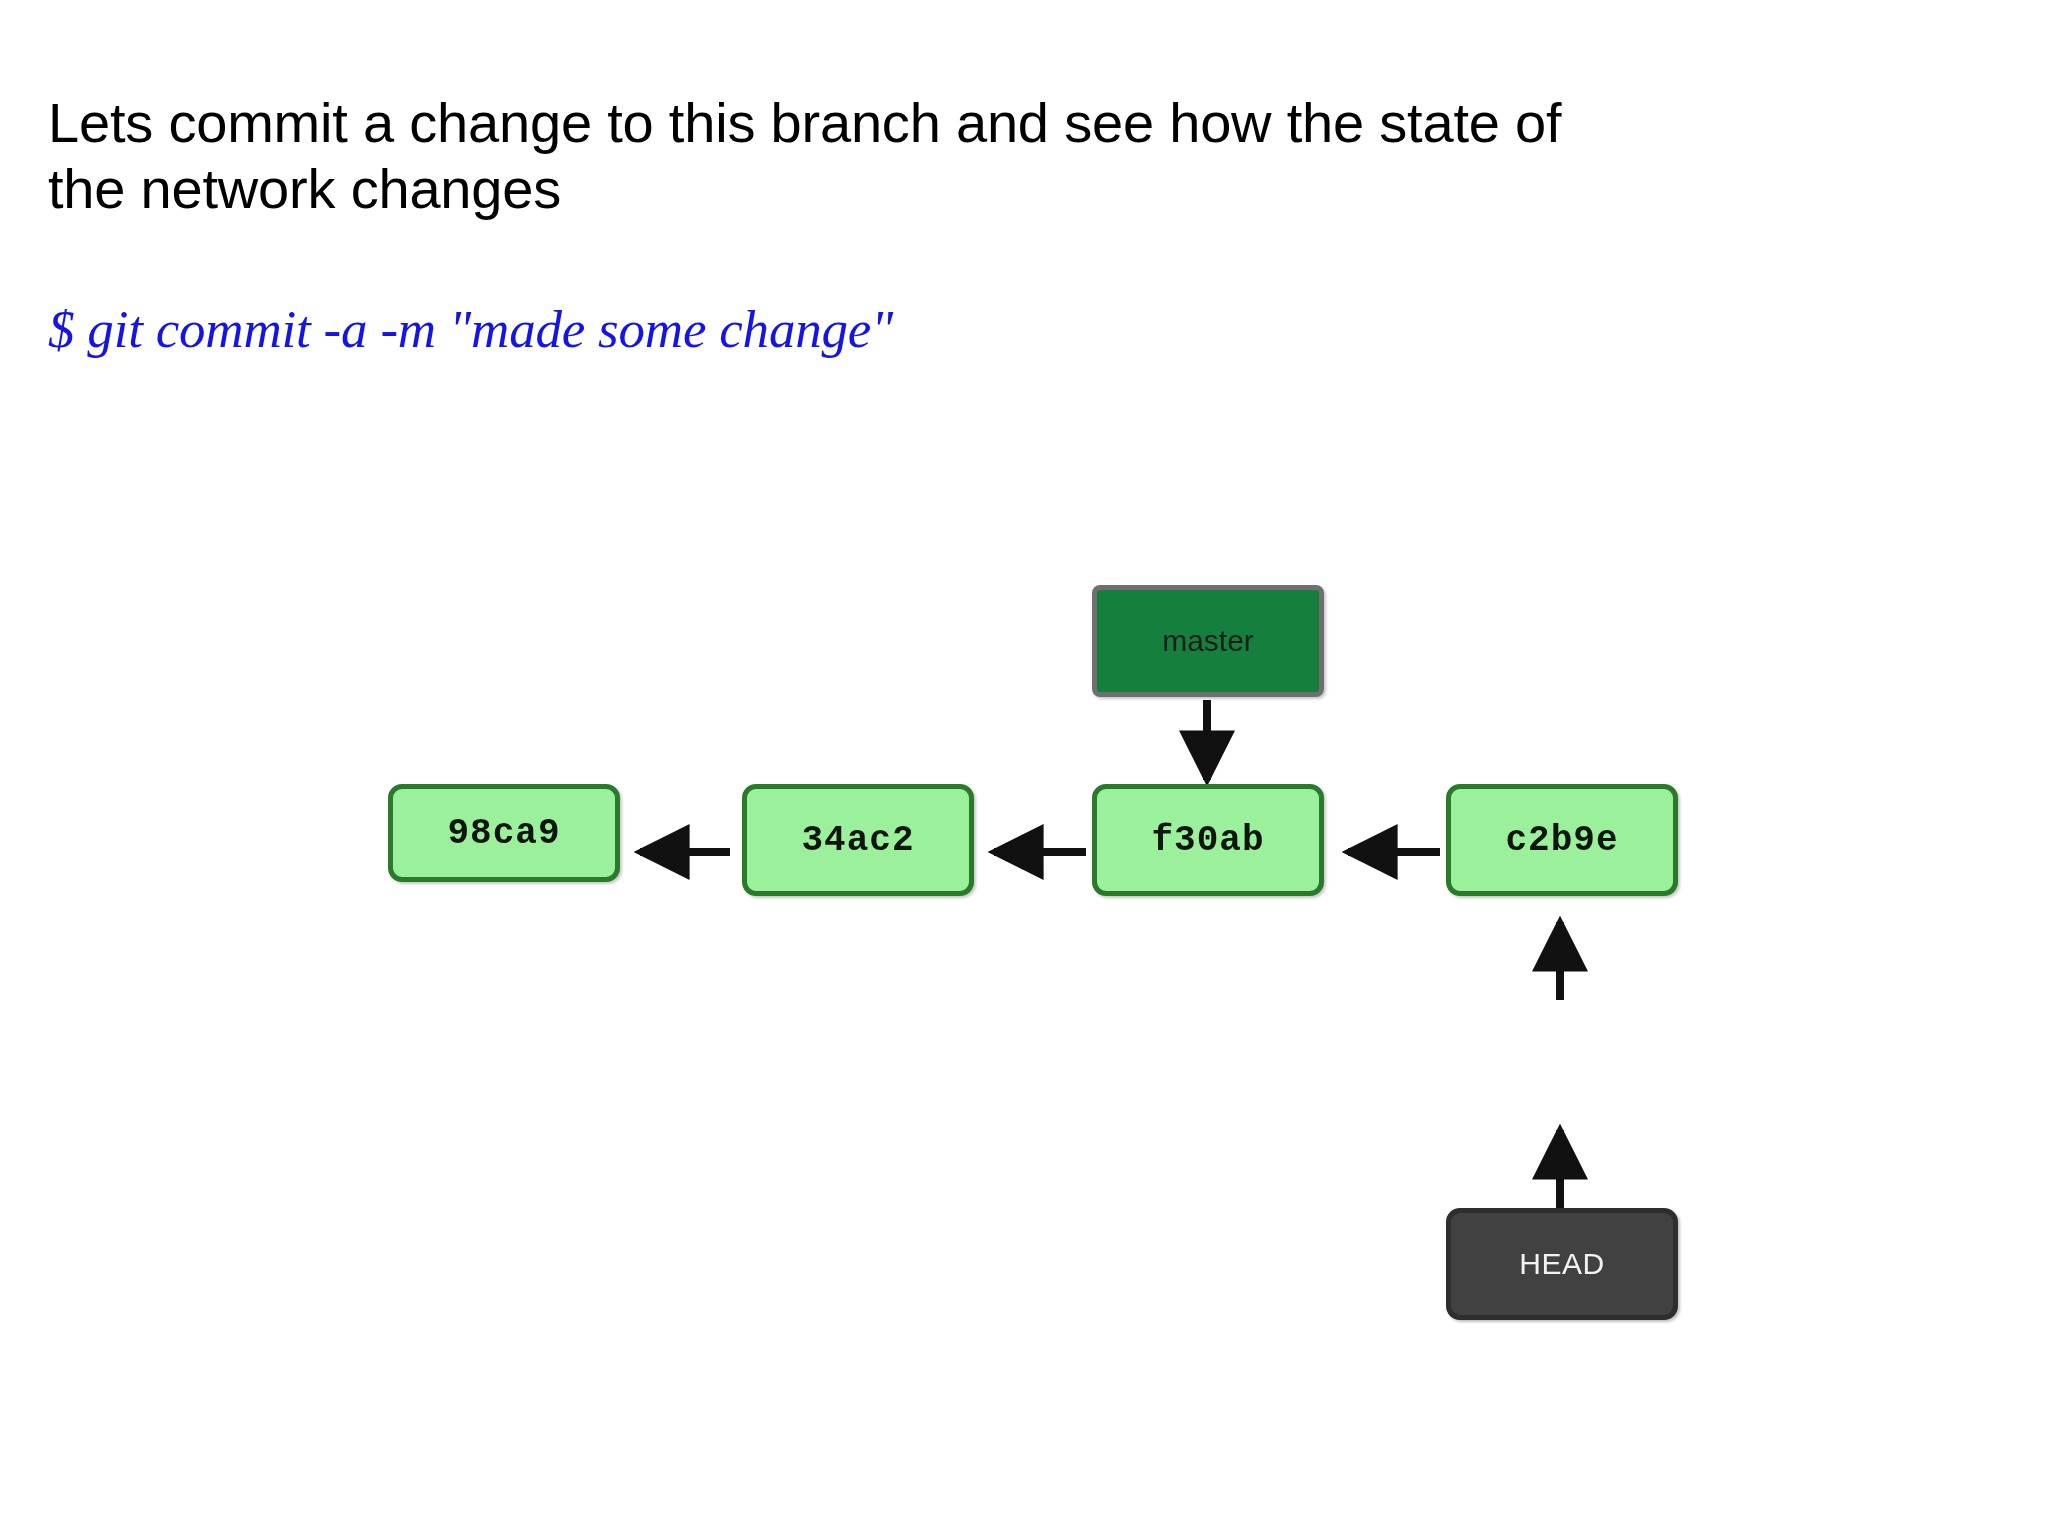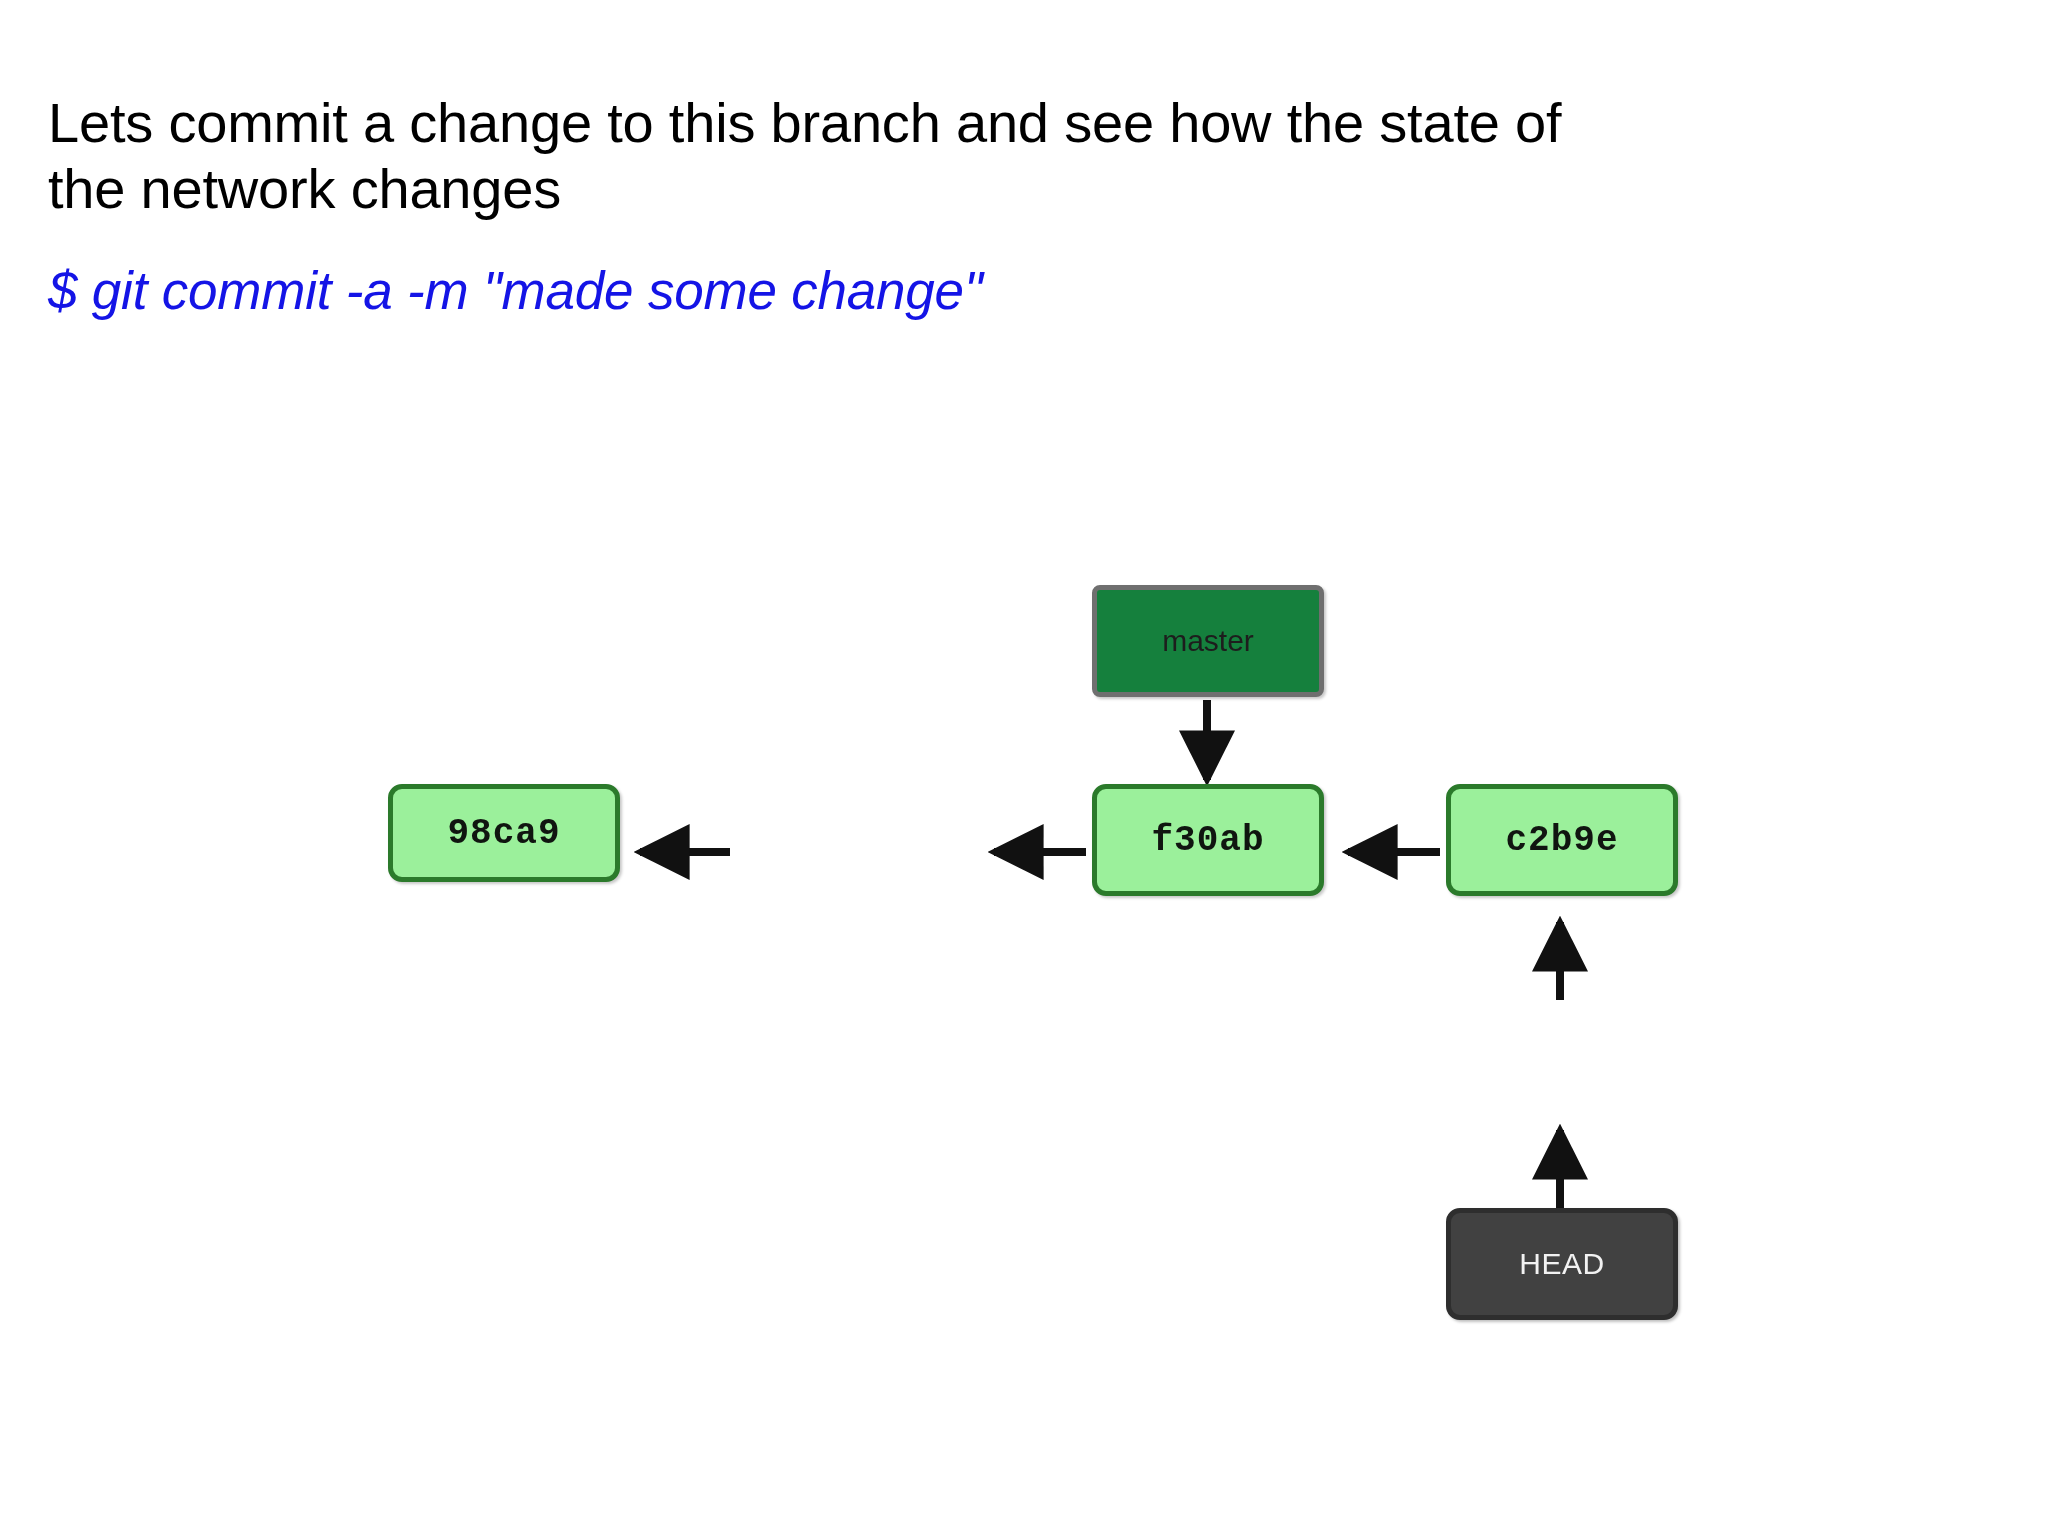--- a/index.html
+++ b/index.html
@@ -28,22 +28,22 @@
     font-family: "Liberation Sans", sans-serif;
     font-size: 56px;
     line-height: 1.17;
     color: #000000;
     letter-spacing: -0.2px;
     max-width: 1960px;
     white-space: pre-line;
   }
 
   #command-line {
-    margin-top: 40px;
-    font-family: Liberation Sans, sans-serif;
+    margin-top: 78px;
+    font-family: Liberation Serif, serif;
     font-style: italic;
     font-size: 53px;
     line-height: 1.15;
     color: #1414e6;
     letter-spacing: -0.2px;
   }
 
   
   #diagram {
     position: absolute;
@@ -157,20 +157,23 @@
   </div>
 
   <div class="node node-branch" style="left:1092px;top:585px;width:232px;height:112px;">
     <span class="node-label">master</span>
   </div>
 
   <div class="node node-commit" style="left:388px;top:784px;width:232px;height:98px;">
     <span class="node-label">98ca9</span>
   </div>
 
+  <div class="node node-commit" style="left:742px;top:784px;width:232px;height:112px;">
+    <span class="node-label">34ac2</span>
+  </div>
 
   <div class="node node-commit" style="left:1092px;top:784px;width:232px;height:112px;">
     <span class="node-label">f30ab</span>
   </div>
 
   <div class="node node-commit" style="left:1446px;top:784px;width:232px;height:112px;">
     <span class="node-label">c2b9e</span>
   </div>
 
 

